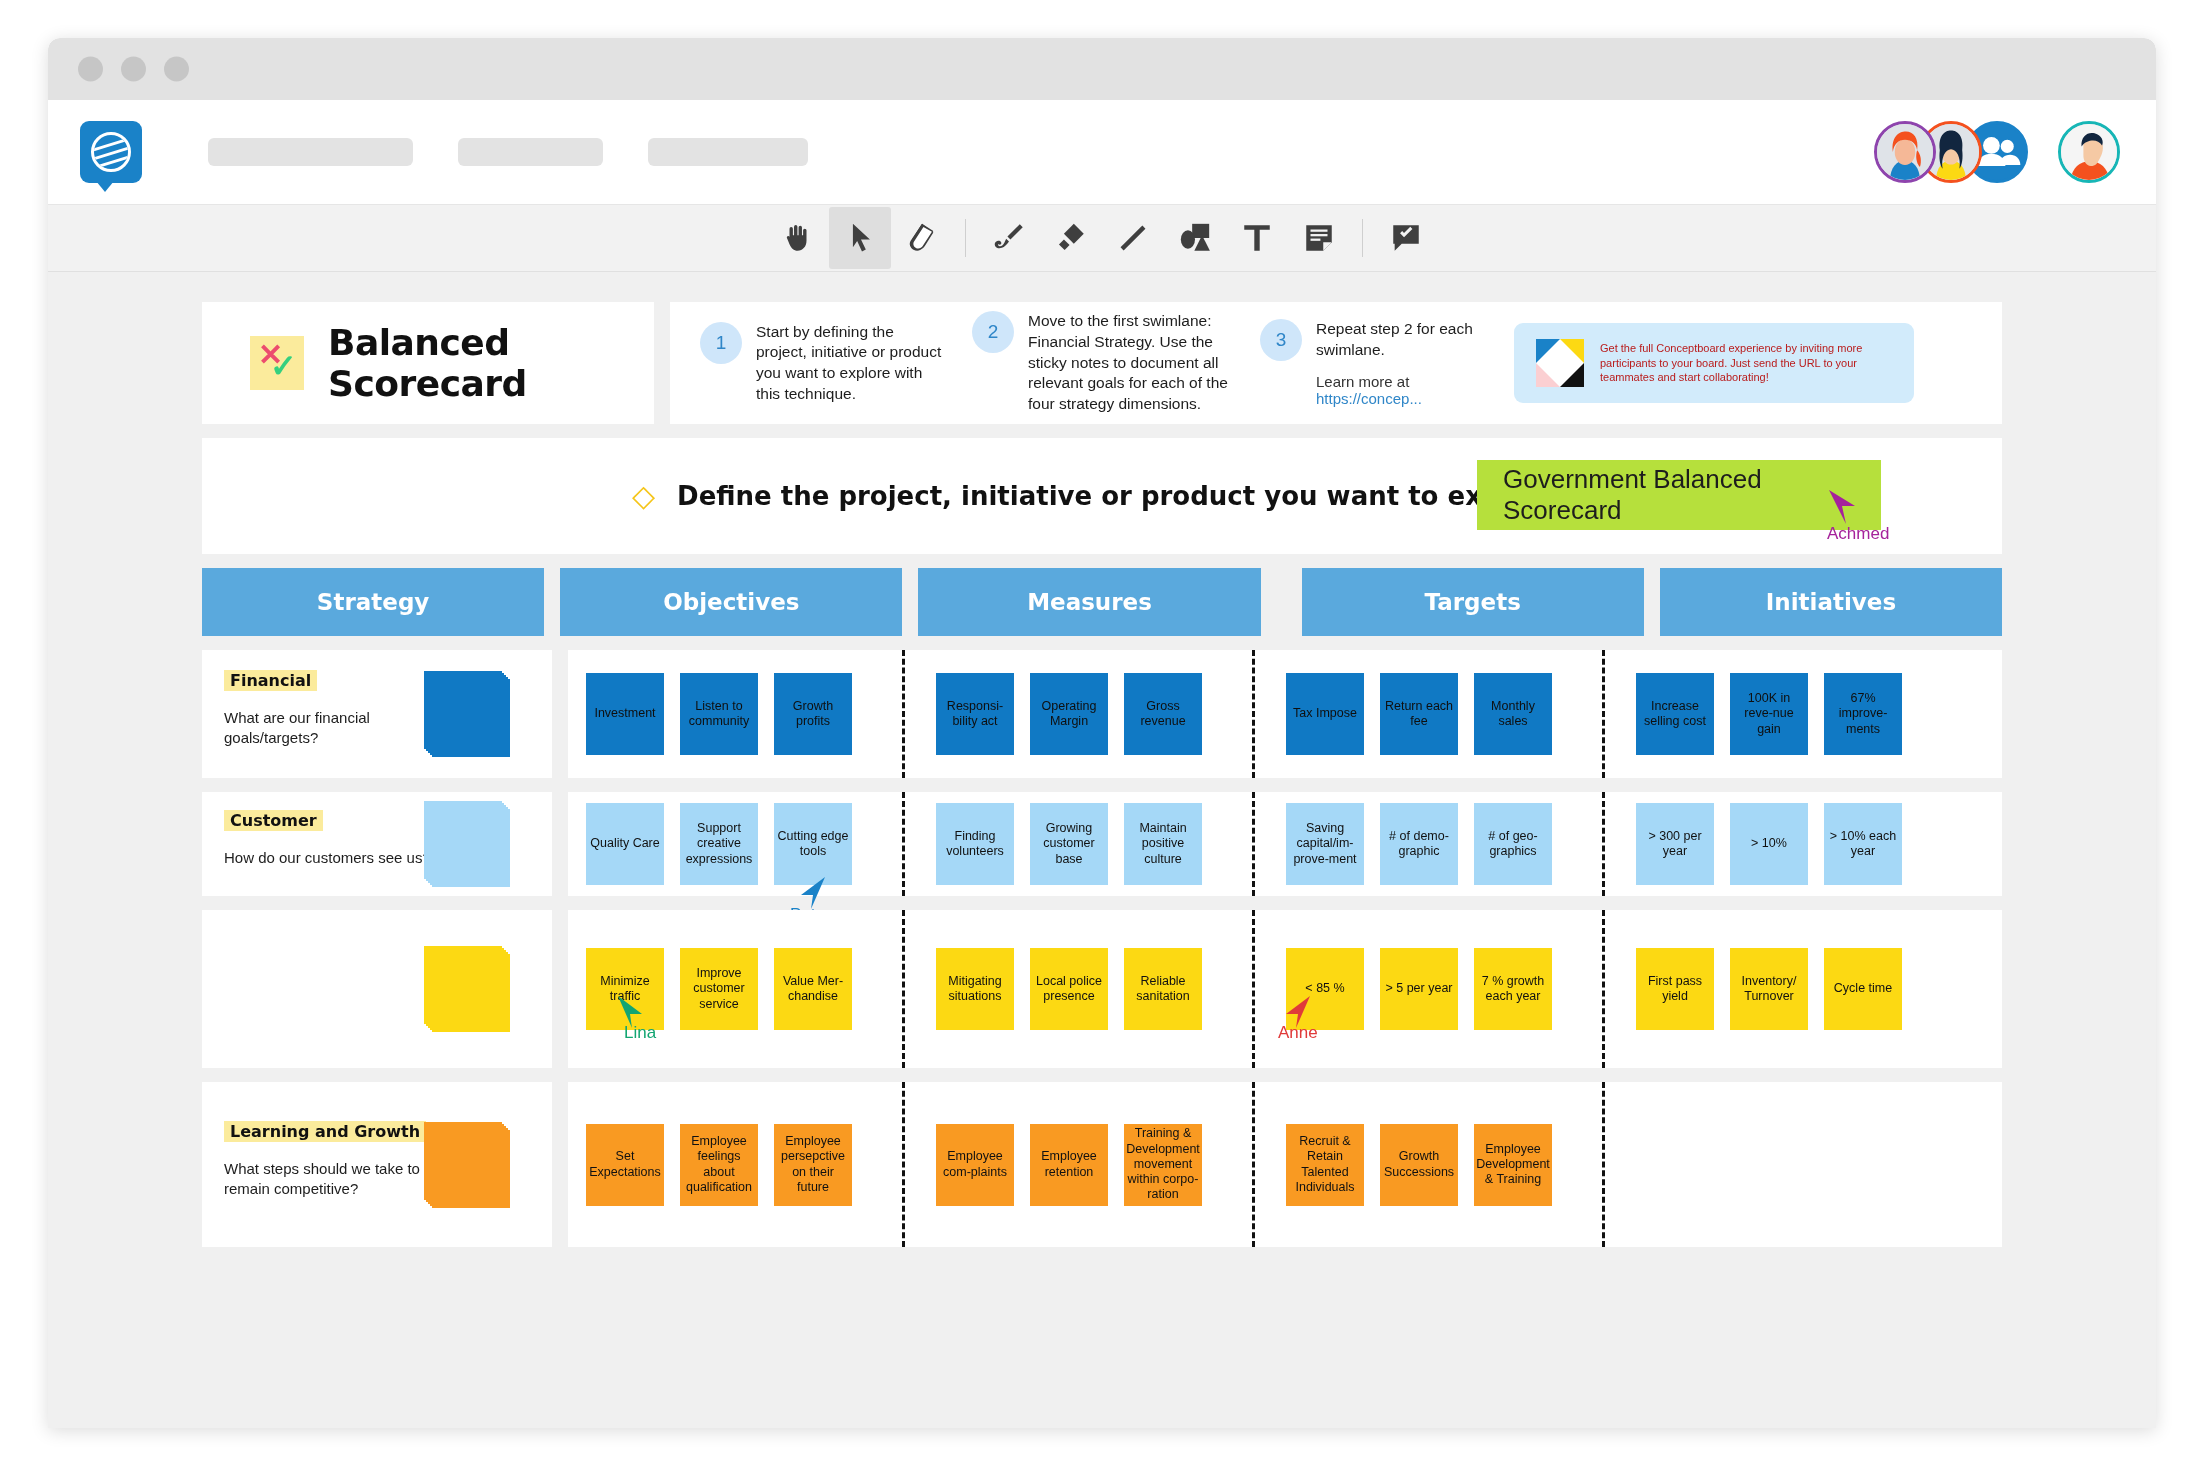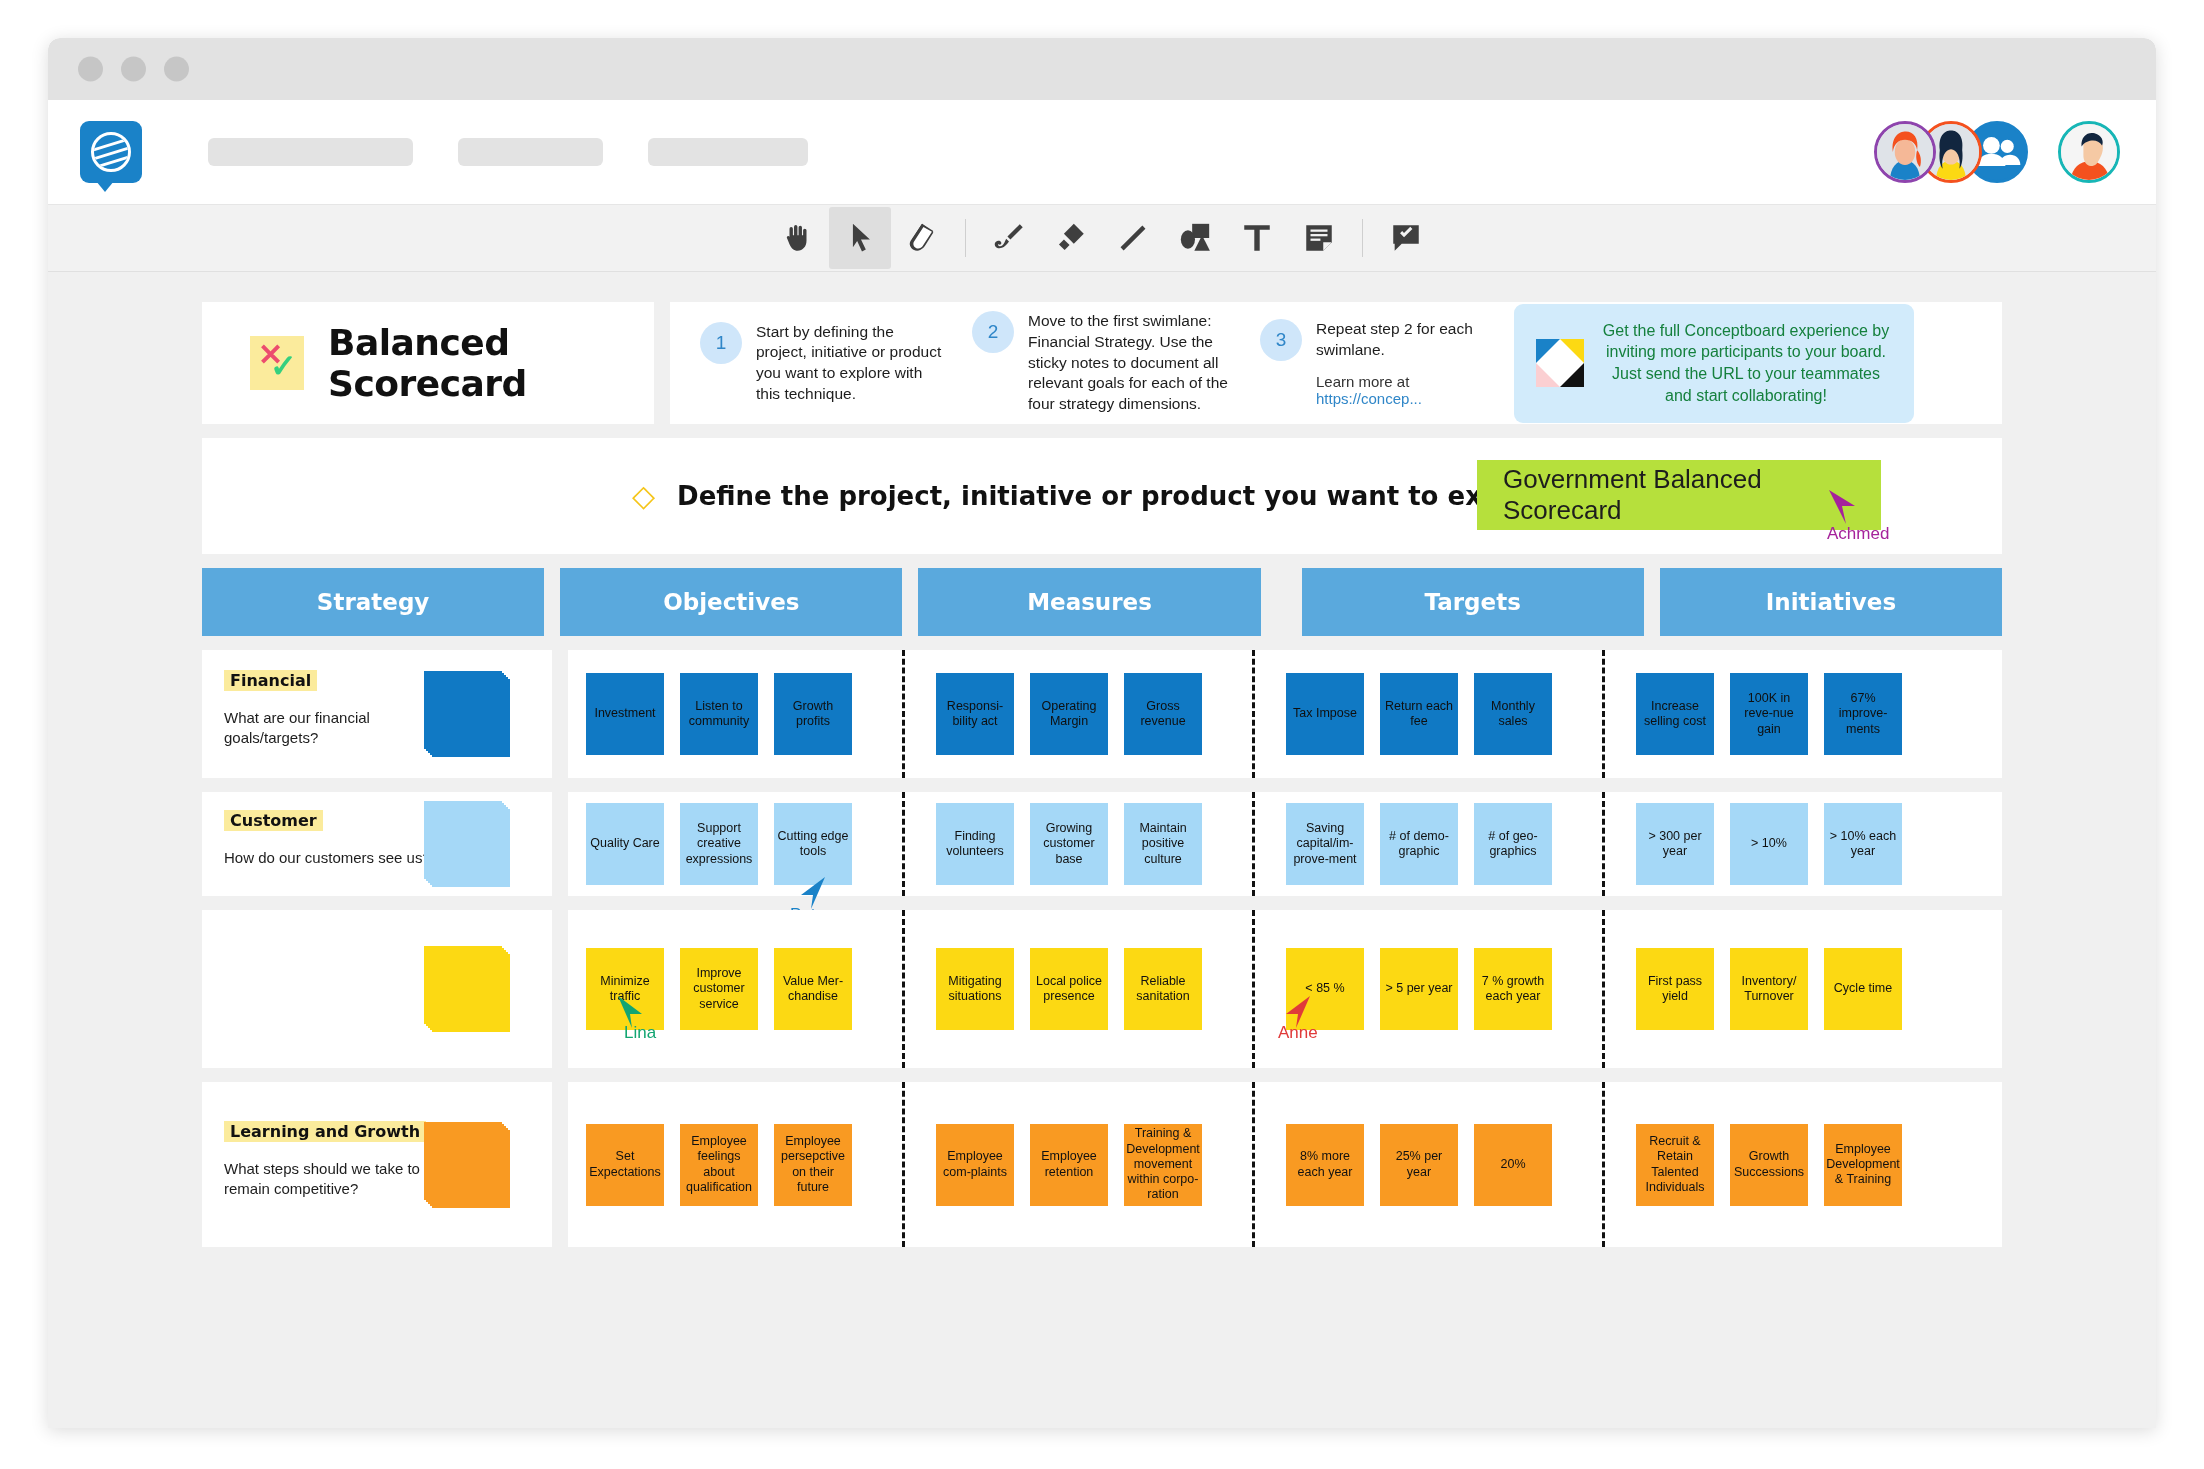--- a/index.html
+++ b/index.html
@@ -74,21 +74,21 @@
   .steps-card{flex:1;height:122px;display:flex;align-items:center;padding:0 18px;}
   .step{display:flex;align-items:flex-start;gap:14px;padding:0 12px;}
   .step-num{width:42px;height:42px;border-radius:50%;background:#cfe6fa;color:#2f86c8;
             display:flex;align-items:center;justify-content:center;font-size:19px;flex:0 0 auto;}
   .step-txt{font-size:15.5px;line-height:1.33;color:#1d1d1d;}
   .step-sub{font-size:15px;color:#333;margin-top:12px;}
   .step-sub a{color:#2f86c8;text-decoration:none;}
   .s1{width:272px;} .s2{width:288px;} .s3{width:258px;}
   .promo{background:#d2ebfb;border-radius:9px;display:flex;align-items:center;gap:16px;padding:16px 22px;margin-left:8px;width:400px;}
   .promo-logo{width:48px;height:48px;flex:0 0 auto;}
-  .promo-txt{font-size:16px;line-height:1.36;color:#15803d;text-align:center;}
+  .promo-txt{font-size:11px;line-height:1.36;color:#b91c1c;}
 
   .define-card{height:116px;display:flex;align-items:center;position:relative;background:#fff;margin-bottom:14px;}
   .diamond{font-size:30px;color:#f5c518;margin-left:430px;line-height:1;}
   .define-txt{font-family:"DejaVu Sans",sans-serif;font-weight:bold;font-size:26px;margin-left:22px;color:#111;}
   .green-sticky{position:absolute;left:1275px;top:22px;width:404px;height:70px;background:#b6e03c;
     display:flex;align-items:center;padding-left:26px;font-size:26px;color:#1d1d1d;}
   .cursor-label{position:absolute;font-size:17px;}
   .achmed{left:1625px;top:86px;color:#a5229b;}
 
   .col-head-row{display:flex;gap:16px;margin-bottom:14px;}
@@ -467,25 +467,20 @@
           <div class="note">Set Expectations</div>
           <div class="note">Employee feelings about qualification</div>
           <div class="note">Employee persepctive on their future</div>
         </div>
         <div class="group" style="margin-left:16px;">
           <div class="note">Employee com-plaints</div>
           <div class="note">Employee retention</div>
           <div class="note">Training &amp; Development movement within corpo-ration</div>
         </div>
         <div class="group" style="margin-left:16px;">
-          <div class="note">8% more each year</div>
-          <div class="note">25% per year</div>
-          <div class="note">20%</div>
-        </div>
-        <div class="group" style="margin-left:16px;">
           <div class="note">Recruit &amp; Retain Talented Individuals</div>
           <div class="note">Growth Successions</div>
           <div class="note">Employee Development &amp; Training</div>
         </div>
       </div>
     </div>
 
    </div>
   </div>
 </div>

